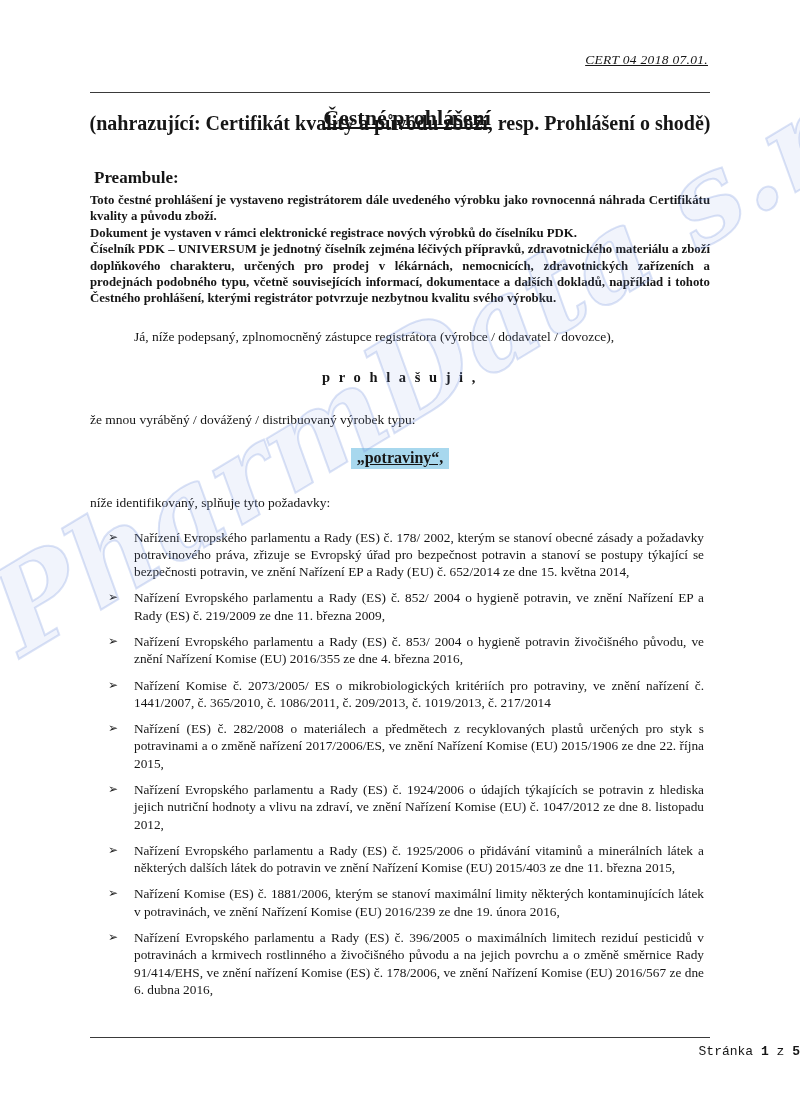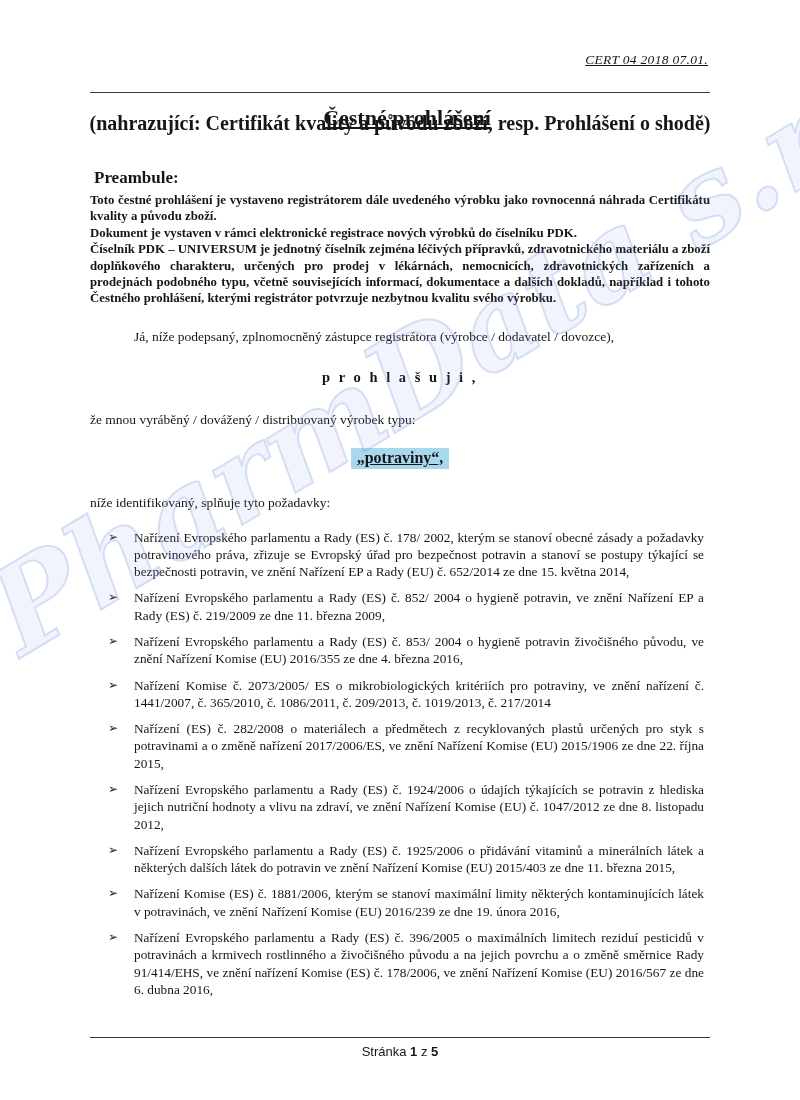--- a/index.html
+++ b/index.html
@@ -60,21 +60,21 @@
     flex:0 0 26px;font-size:12px;line-height:1.45;
     font-family:"DejaVu Sans", sans-serif;color:#222;
   }
   .req-text{
     flex:1;font-size:13.3px;line-height:1.3;text-align:justify;
   }
   .req-text .bold{font-weight:normal;}
 
   .footer-text{
     position:absolute;top:1044px;left:0;width:100%;
-    text-align:center;font-family:Liberation Sans, sans-serif;
+    text-align:right;font-family:Liberation Mono, monospace;
     font-size:13px;
   }
   .footer-text .b{font-weight:bold;}
 
   .watermark{
     position:absolute;left:-70px;top:300px;width:980px;
     transform:rotate(-31deg);transform-origin:50% 50%;
     font-family:"DejaVu Serif", serif;
     font-style:italic;font-weight:bold;
     font-size:118px;white-space:nowrap;text-align:center;

